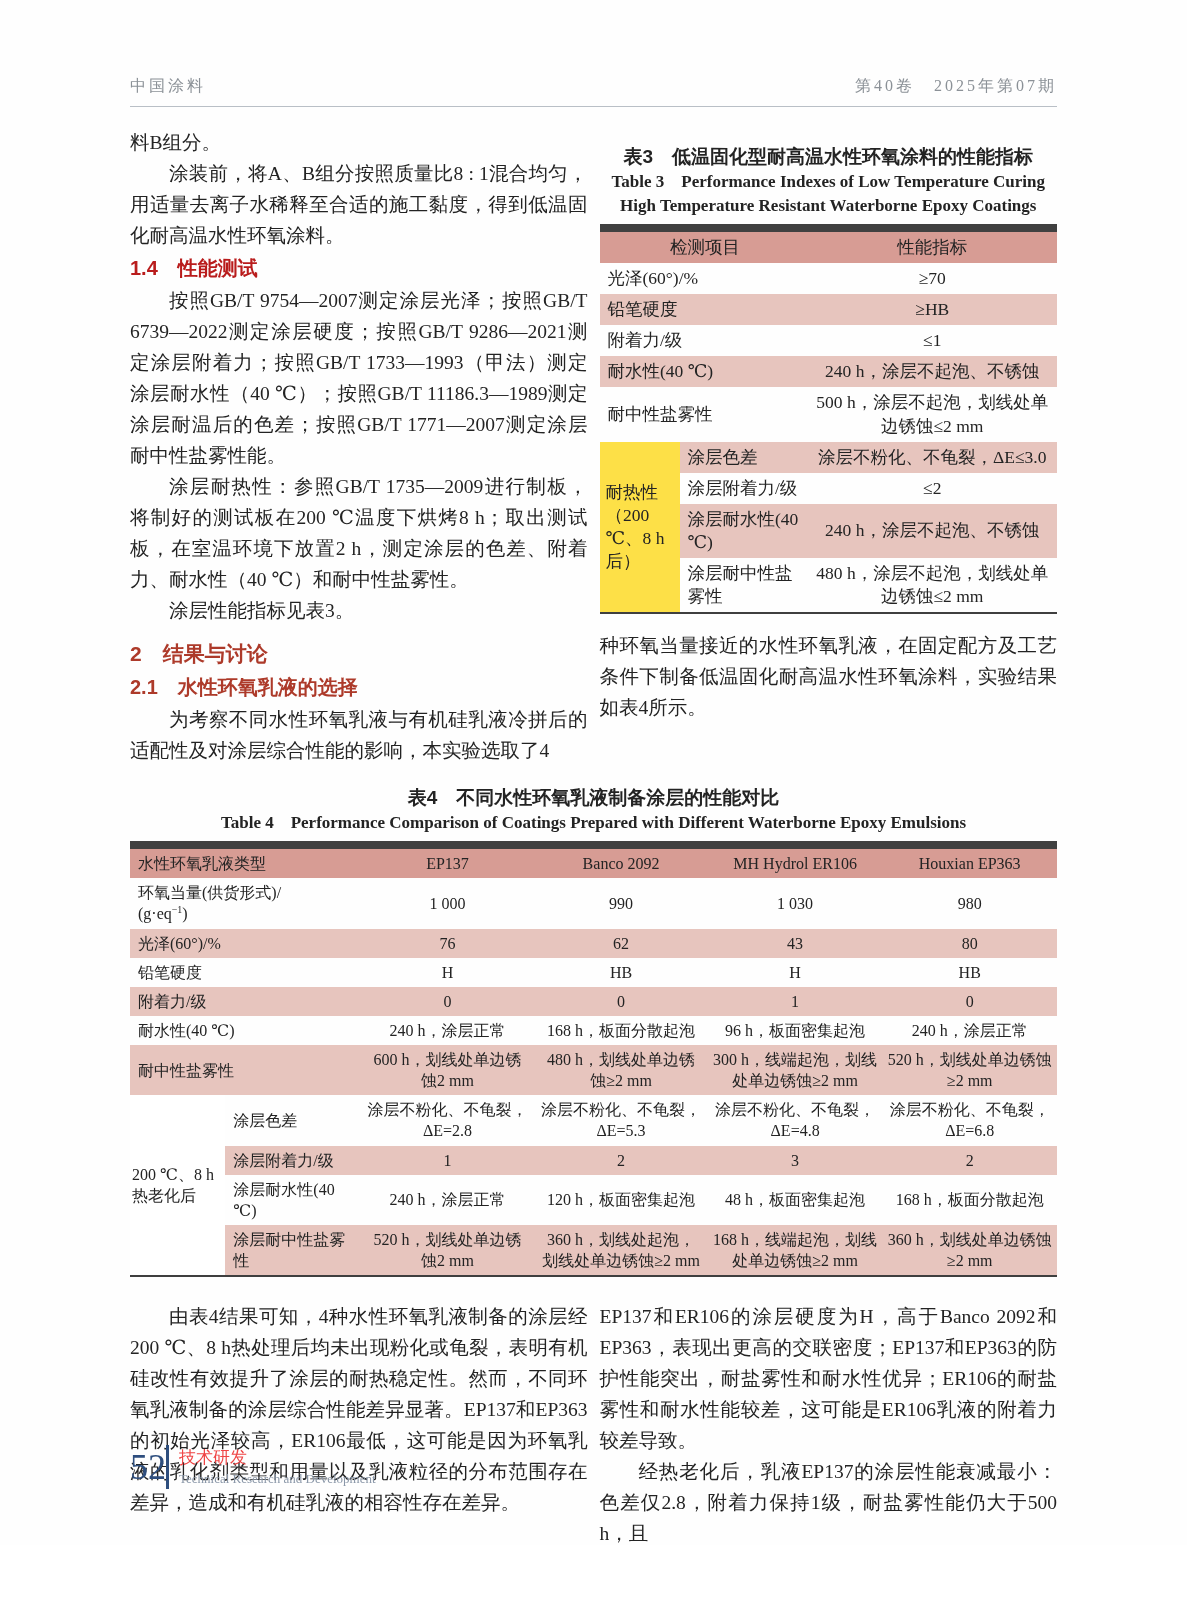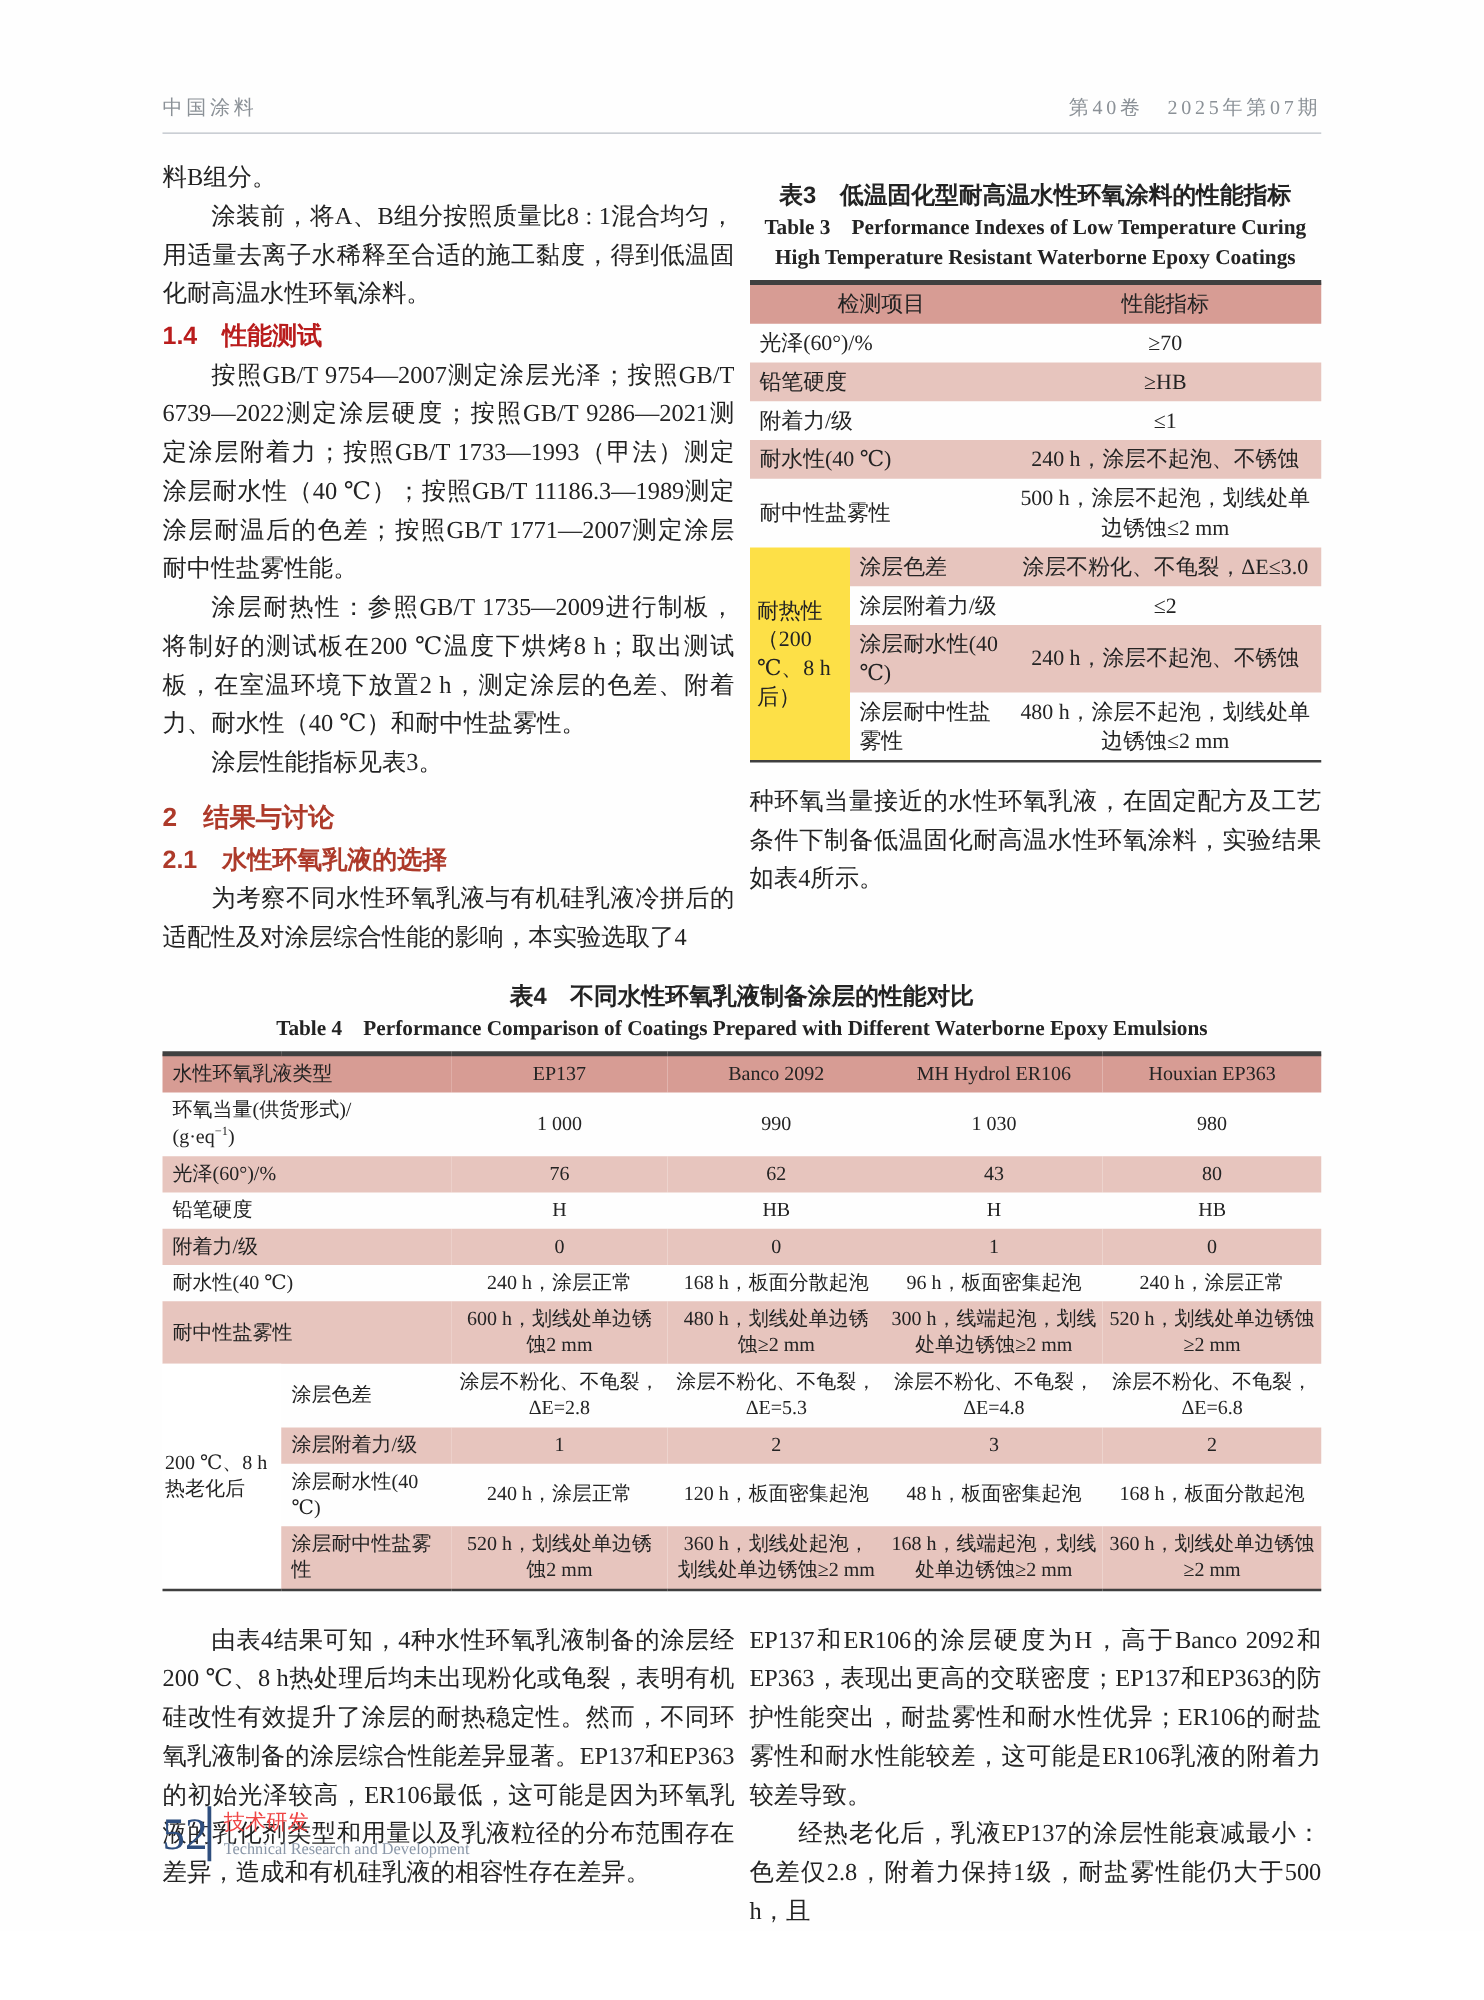--- a/index.html
+++ b/index.html
@@ -35,21 +35,21 @@
   .tbl-title .zh{
     font-family:"Liberation Sans","DejaVu Sans",sans-serif;
     font-weight:bold;font-size:19px;display:block;line-height:27px;
   }
   .tbl-title .en{
     font-family:"Liberation Serif","DejaVu Serif",serif;
     font-weight:bold;font-size:17px;display:block;line-height:24px;
   }
   
   table{border-collapse:collapse;width:100%;
-    border-top:4px solid #404040;border-bottom:2px solid #3f3f3f;}
+    border-top:8px solid #404040;border-bottom:2px solid #3f3f3f;}
   td,th{vertical-align:middle;padding:4px 5px;line-height:1.32;}
   .t3 td,.t3 th{font-size:17.5px;}
   .t4 td,.t4 th{font-size:16px;}
   tr.thead-row th{background:#d79c94;font-weight:normal;text-align:center;}
   tr.thead-row th.lbl{text-align:left;padding-left:8px;}
   tr.pink td{background:#e7c5be;}
   td.lbl{text-align:left;padding-left:8px;}
   td.val{text-align:center;}
   .t3 td.grp{background:#fde047;text-align:left;padding-left:6px;}
   .t4 td.grp{background:#ffffff !important;text-align:left;padding-left:2px;}

